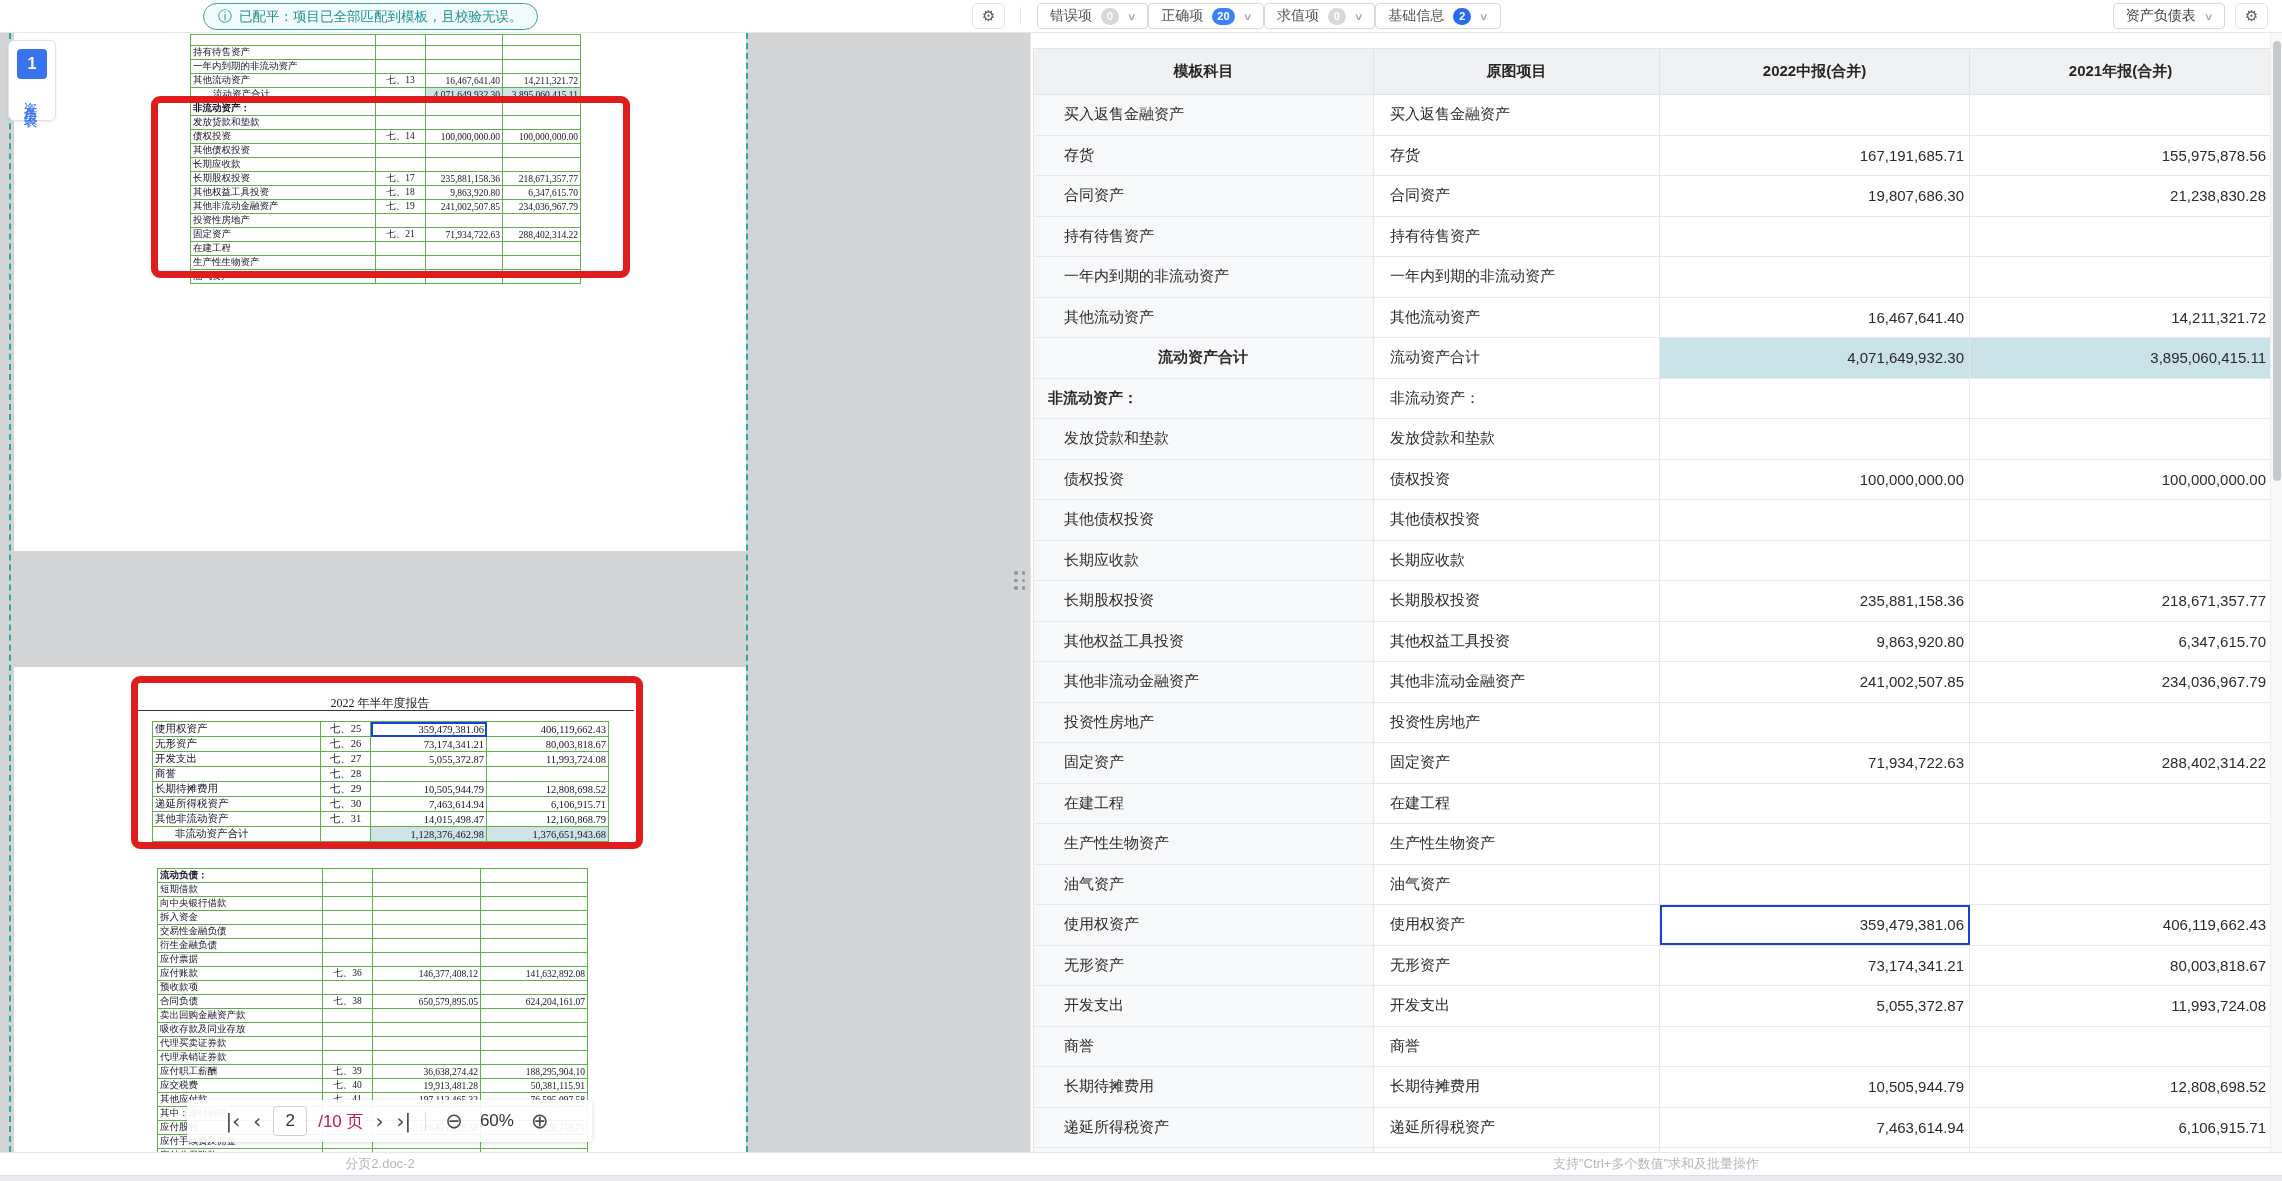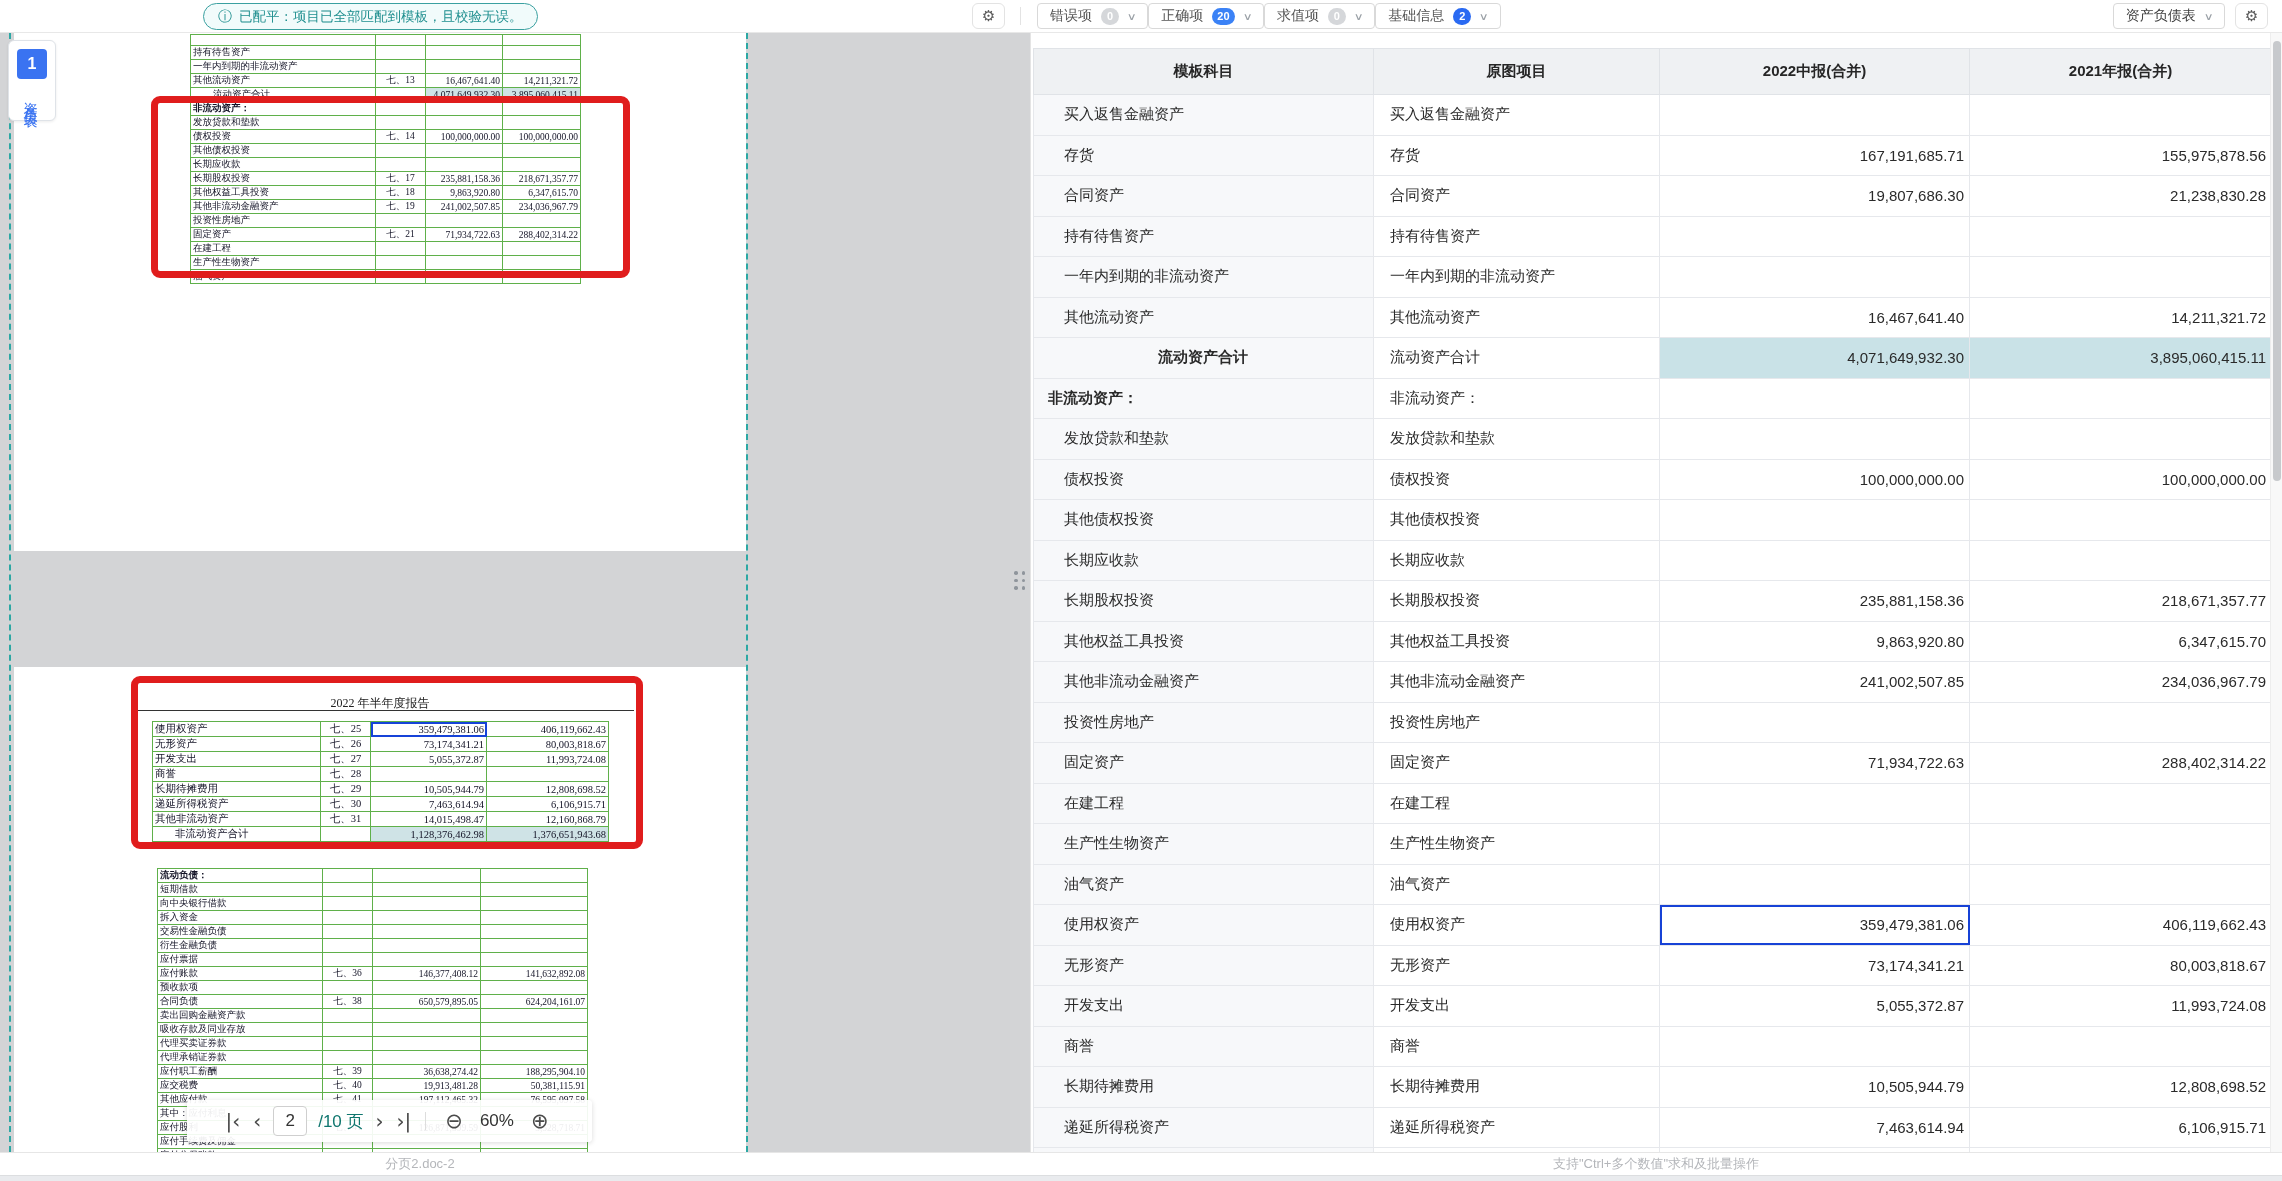--- a/index.html
+++ b/index.html
@@ -62,21 +62,21 @@
   .r1{left:151px;top:63px;width:465px;height:168px;}
   .r2{left:131px;top:643px;width:498px;height:159px;}
   
   .pager{position:absolute;left:187px;top:1067px;width:405px;height:42px;background:rgba(255,255,255,.92);
          border-radius:4px;box-shadow:0 1px 5px rgba(0,0,0,.15);display:flex;align-items:center;
          justify-content:center;gap:11px;z-index:9;color:#4a4a4a;}
   .pgbtn{background:none;border:none;font-size:20px;color:#4a4a4a;cursor:pointer;padding:0 1px;
          font-family:"DejaVu Sans",sans-serif;line-height:1;}
   .pgnum{width:32px;height:28px;border:1px solid #cfcfcf;border-radius:4px;background:#fff;
          font-size:17px;display:flex;align-items:center;justify-content:center;color:#333;}
-  .pgtotal{font-size:17px;color:#0f766e;}
+  .pgtotal{font-size:17px;color:#be185d;}
   .psep{width:0;height:18px;border-left:1px solid #ddd;margin:0 2px;}
   .zbtn{background:none;border:none;font-size:21px;color:#4a4a4a;cursor:pointer;line-height:1;
         font-family:"DejaVu Sans",sans-serif;}
   .zval{font-size:17px;color:#333;}
   
   .drag{position:absolute;left:1014px;top:538px;display:grid;grid-template-columns:3.5px 3.5px;
         grid-auto-rows:3.5px;gap:4px;cursor:col-resize;z-index:8;}
   .drag i{background:#8f959c;border-radius:50%;}
   
   .rpanel{position:absolute;left:1030px;top:0;width:1252px;height:1119px;background:#ffffff;
@@ -89,21 +89,21 @@
   .rt td.c1.sec{font-weight:bold;padding-left:14px;}
   .rt td.c2{padding-left:16px;}
   .rt td.num{text-align:right;padding-right:5px;}
   .rt td.hl{background:#c9e2e7;}
   .rt td.sel{outline:2px solid #1742d6;outline-offset:-2px;}
   .rscroll{position:absolute;right:0;top:0;width:12px;height:1119px;background:#f8f8f8;border-left:1px solid #ededed;}
   .rthumb{position:absolute;left:2px;top:8px;width:8px;height:440px;background:#c7c9cc;border-radius:4px;}
   
   .statusbar{position:absolute;left:0;top:1152px;width:2282px;height:22px;background:#fff;
              border-top:1px solid #e6e6e6;z-index:15;}
-  .st-left{position:absolute;left:0;top:2px;width:760px;text-align:center;color:#b4b6ba;font-size:13px;padding-left:40px;}
+  .st-left{position:absolute;left:0;top:2px;width:760px;text-align:center;color:#b4b6ba;font-size:13px;}
   .st-right{position:absolute;left:1030px;top:2px;width:1252px;text-align:center;color:#b4b6ba;font-size:13px;}
   .bottomstrip{position:absolute;left:0;top:1175px;width:2282px;height:6px;background:#e9ebee;
                border-top:1px solid #dcdee0;z-index:15;}
 </style>
 </head>
 <body>
 
 <div>
 
   <header class="topbar">

